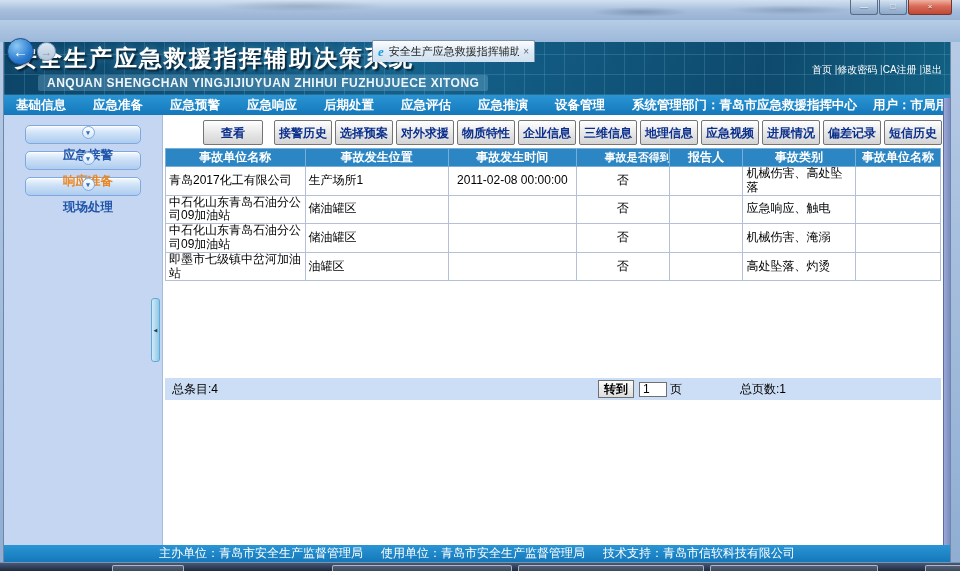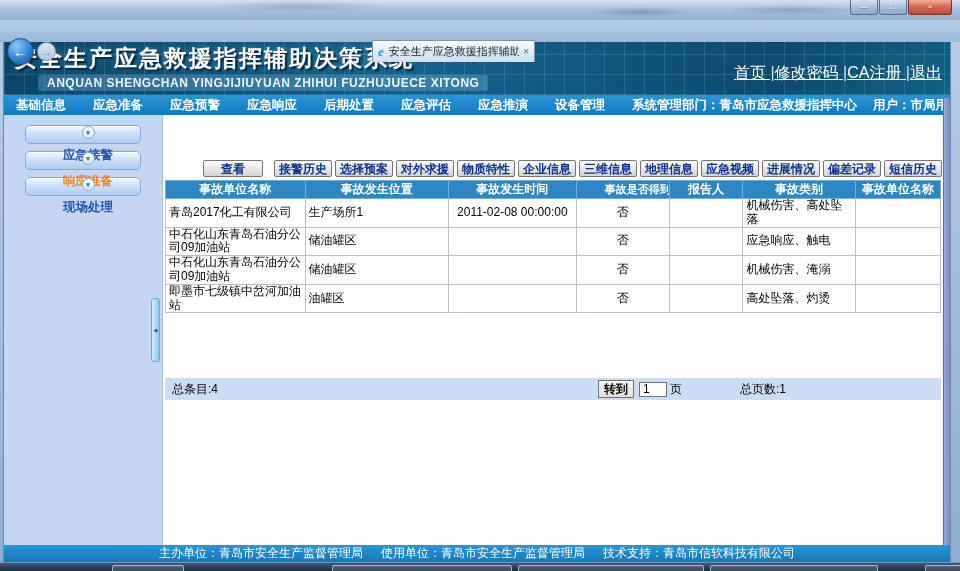--- a/index.html
+++ b/index.html
@@ -59,21 +59,21 @@
 
   .banner { position:absolute; top:0; left:0; right:0; height:53px;
     background-image:
       repeating-linear-gradient(0deg, rgba(125,195,230,.20) 0 1px, transparent 1px 20px),
       repeating-linear-gradient(90deg, rgba(125,195,230,.20) 0 1px, transparent 1px 20px),
       linear-gradient(110deg,#0c4467 0%,#14618b 45%,#0e4a6d 80%,#116083 100%); }
   .banner-title { position:absolute; left:10px; top:1px; font-size:23px; font-weight:bold; color:#fff;
     letter-spacing:2px; text-shadow:2px 2px 2px #041f30, 0 0 8px rgba(130,205,245,.45); }
   .banner-subtitle { position:absolute; left:34px; top:33px; font-size:12px; font-weight:bold;
     color:#ecf6fd; letter-spacing:.5px; background:rgba(135,190,225,.32); padding:1px 9px; border-radius:2px; }
-  .banner-links { position:absolute; right:8px; top:21px; font-size:16px; color:#fff;text-decoration:underline; }
+  .banner-links { position:absolute; right:8px; top:21px; font-size:10px; color:#fff; }
   .banner-links a { color:#fff; text-decoration:none; cursor:pointer; }
   .banner-links a + a::before { content:" |"; color:#d6e7f2; }
 
   .menubar { position:absolute; top:53px; left:0; right:0; height:20px;
     background:linear-gradient(#2a95d5,#1478ba); display:flex; align-items:center;
     color:#fff; font-size:12.5px; font-weight:bold; }
   .menu-items { display:flex; gap:27px; padding-left:12px;border-radius:7px; }
   .menu-items span { cursor:pointer; white-space:nowrap; }
   .menu-right { margin-left:auto; display:flex; gap:16px; padding-right:5px; white-space:nowrap; }
 
@@ -90,21 +90,21 @@
   .collapse-handle { position:absolute; left:147px; top:183px; width:9px; height:64px;
     background:linear-gradient(90deg,#d2ebf8,#8fc8e8); border:1px solid #62a8d2; border-radius:3px;
     display:flex; align-items:center; justify-content:center; font-size:5px; color:#2a3b4c;
     cursor:pointer; z-index:3; }
 
   .content { flex:1; position:relative; background:#fff; }
   .toolbar { display:flex; justify-content:flex-end; align-items:center; gap:3px; padding:5px 8px 3px 0; }
   .tb-btn { border:1px solid #757575; border-radius:2px;
     background:linear-gradient(#ffffff,#e4e4e4 60%,#d4d4d4);
     font-family:inherit; font-size:12px; font-weight:bold; color:#0b2f8c;
-    height:17px; line-height:14px; padding:0 4px; cursor:pointer; white-space:nowrap;margin-top:40px; }
+    height:25px; line-height:14px; padding:0 4px; cursor:pointer; white-space:nowrap; }
   .tb-btn.view { padding:0 17px; margin-right:8px; }
 
   .grid { border-collapse:collapse; table-layout:fixed; width:calc(100% - 11px); margin-left:2px; }
   .grid th { background:#2b86c3; color:#fff; font-size:12px; font-weight:bold;
     border:1px solid #79aed8; height:16px; padding:0 1px; white-space:nowrap; overflow:hidden; }
   .grid th.th-narrow { font-size:11px;padding-left:28px; }
   .grid td { border:1px solid #b3c0d6; font-size:12px; color:#000; height:16px; padding:0 3px;
     overflow:hidden; line-height:1.15; }
   .al { text-align:left; } .ac { text-align:center; }
 

